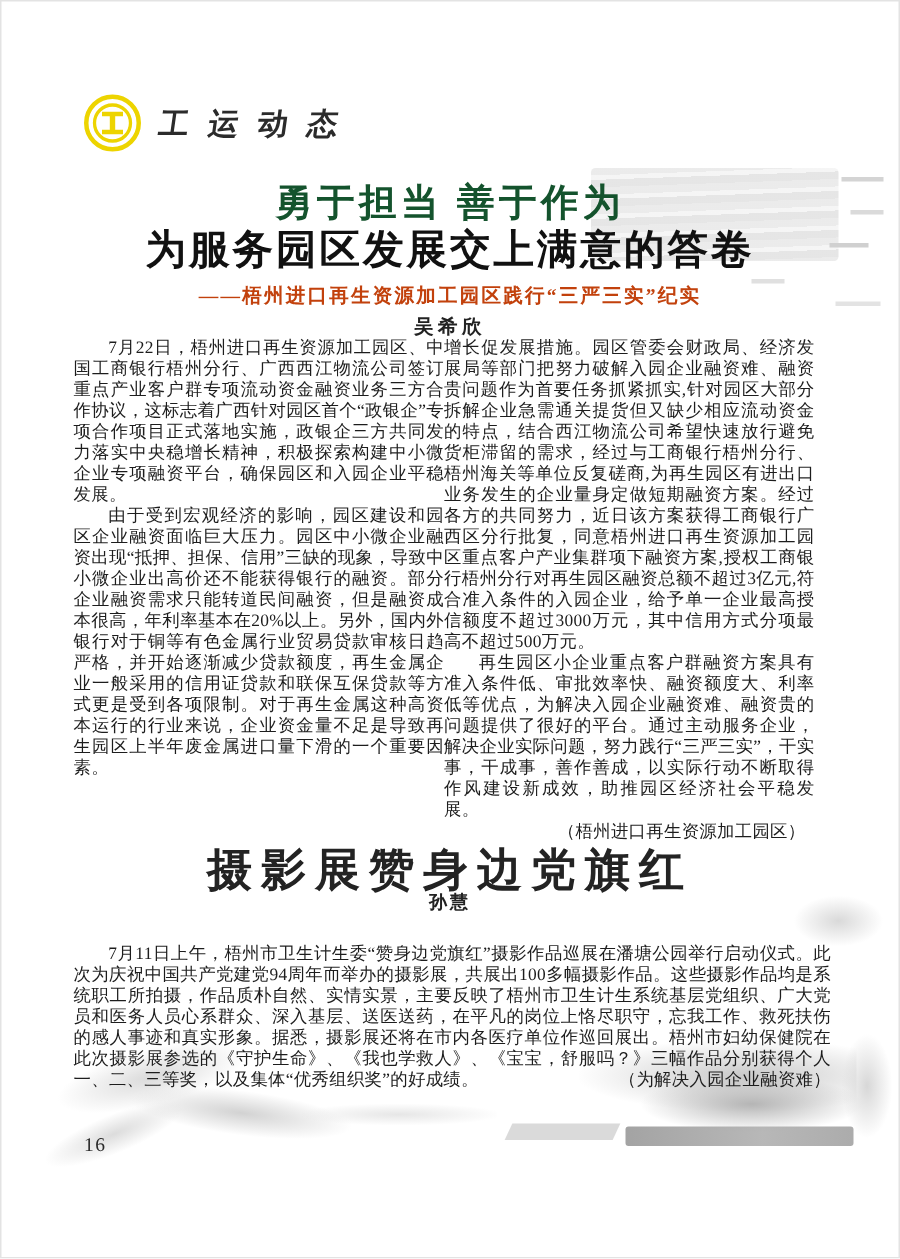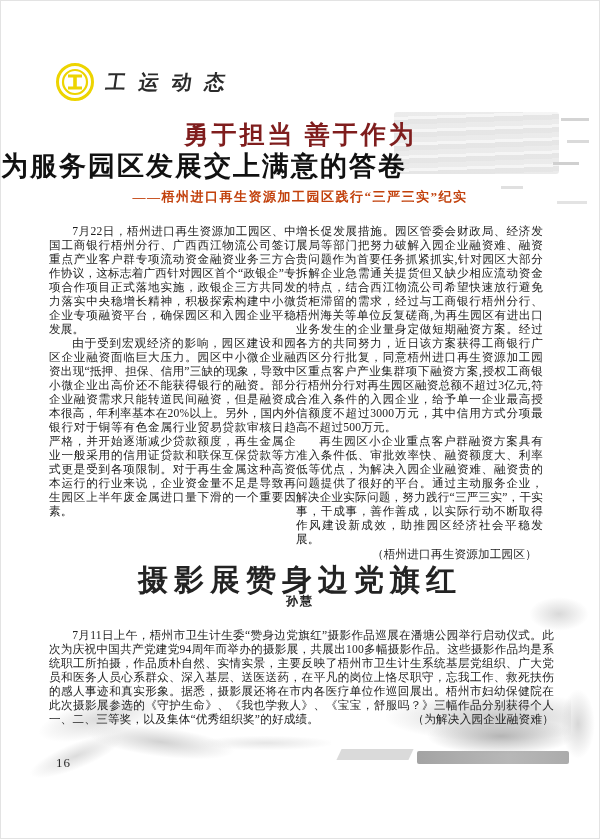--- a/index.html
+++ b/index.html
@@ -35,22 +35,22 @@
     background:linear-gradient(90deg,#939393,#ababab 60%,#9d9d9d);}
   .b8{left:338px;top:748px;width:72px;height:11px;transform:skewX(-25deg);background:#c2c2c2;opacity:.6;}
   .b9{left:560px;top:688px;width:34px;height:70px;
     background:radial-gradient(ellipse,#d7d7d7,rgba(255,255,255,0) 70%);}
   
   .header{position:absolute;left:54px;top:61px;display:flex;align-items:center;gap:11px;height:40px;z-index:1;}
   .masthead-text{font-size:20px;font-weight:bold;letter-spacing:13px;color:#2b2b2b;
     transform:skewX(-8deg);white-space:nowrap;}
   
   .a1t1{position:absolute;top:117px;left:0;right:0;text-align:center;z-index:1;
-    font-size:25px;font-weight:bold;letter-spacing:3px;color:#7f1d1d;}
-  .a1t2{position:absolute;top:147px;left:0;right:0;text-align:left;z-index:1;
+    font-size:25px;font-weight:bold;letter-spacing:3px;color:#14532d;}
+  .a1t2{position:absolute;top:147px;left:0;right:0;text-align:center;z-index:1;
     font-size:27px;font-weight:bold;letter-spacing:2px;color:#111;}
   .a1sub{position:absolute;top:187px;left:0;right:0;text-align:center;z-index:1;
     font-size:13px;font-weight:bold;letter-spacing:1.5px;color:#c2410c;}
   .a1author{position:absolute;top:208px;left:0;right:0;text-align:center;z-index:1;
     font-size:13px;font-weight:bold;letter-spacing:3px;color:#222;}
   .cols{position:absolute;top:224px;left:48px;width:505px;display:flex;z-index:1;}
   .col{width:247px;}
   .cols p, .a2body p, .attr2{
     margin:0;font-size:11.6px;line-height:14px;text-align:justify;
     letter-spacing:0.2px;color:#1d1d1d;}
@@ -96,20 +96,21 @@
       <rect x="13" y="12.5" width="14" height="3" fill="#edd400"></rect>
       <rect x="18.2" y="14" width="3.6" height="12" fill="#edd400"></rect>
       <rect x="13" y="24.5" width="14" height="3" fill="#edd400"></rect>
     </svg>
     <span class="masthead-text">工运动态</span>
   </div>
 
   <div class="a1t1">勇于担当 善于作为</div>
   <div class="a1t2">为服务园区发展交上满意的答卷</div>
   <div class="a1sub">——梧州进口再生资源加工园区践行“三严三实”纪实</div>
+  <div class="a1author">吴希欣</div>
 
   <div class="cols">
     <div class="col">
       <p class="indent">7月22日，梧州进口再生资源加工园区、中国工商银行梧州分行、广西西江物流公司签订重点产业客户群专项流动资金融资业务三方合作协议，这标志着广西针对园区首个“政银企”专项合作项目正式落地实施，政银企三方共同发力落实中央稳增长精神，积极探索构建中小微企业专项融资平台，确保园区和入园企业平稳发展。</p>
       <p class="indent">由于受到宏观经济的影响，园区建设和园区企业融资面临巨大压力。园区中小微企业融资出现“抵押、担保、信用”三缺的现象，导致中小微企业出高价还不能获得银行的融资。部分企业融资需求只能转道民间融资，但是融资成本很高，年利率基本在20%以上。另外，国内外银行对于铜等有色金属行业贸易贷款审核日趋严格，并开始逐渐减少贷款额度，再生金属企业一般采用的信用证贷款和联保互保贷款等方式更是受到各项限制。对于再生金属这种高资本运行的行业来说，企业资金量不足是导致再生园区上半年废金属进口量下滑的一个重要因素。</p>
     </div>
     <div class="col">
       <p class="noindent">增长促发展措施。园区管委会财政局、经济发展局等部门把努力破解入园企业融资难、融资贵问题作为首要任务抓紧抓实,针对园区大部分拆解企业急需通关提货但又缺少相应流动资金的特点，结合西江物流公司希望快速放行避免货柜滞留的需求，经过与工商银行梧州分行、梧州海关等单位反复磋商,为再生园区有进出口业务发生的企业量身定做短期融资方案。经过各方的共同努力，近日该方案获得工商银行广西区分行批复，同意梧州进口再生资源加工园区重点客户产业集群项下融资方案,授权工商银行梧州分行对再生园区融资总额不超过3亿元,符合准入条件的入园企业，给予单一企业最高授信额度不超过3000万元，其中信用方式分项最高不超过500万元。</p>
       <p class="indent">再生园区小企业重点客户群融资方案具有准入条件低、审批效率快、融资额度大、利率低等优点，为解决入园企业融资难、融资贵的问题提供了很好的平台。通过主动服务企业，解决企业实际问题，努力践行“三严三实”，干实事，干成事，善作善成，以实际行动不断取得作风建设新成效，助推园区经济社会平稳发展。</p>
       <p class="attr1">（梧州进口再生资源加工园区）</p>

